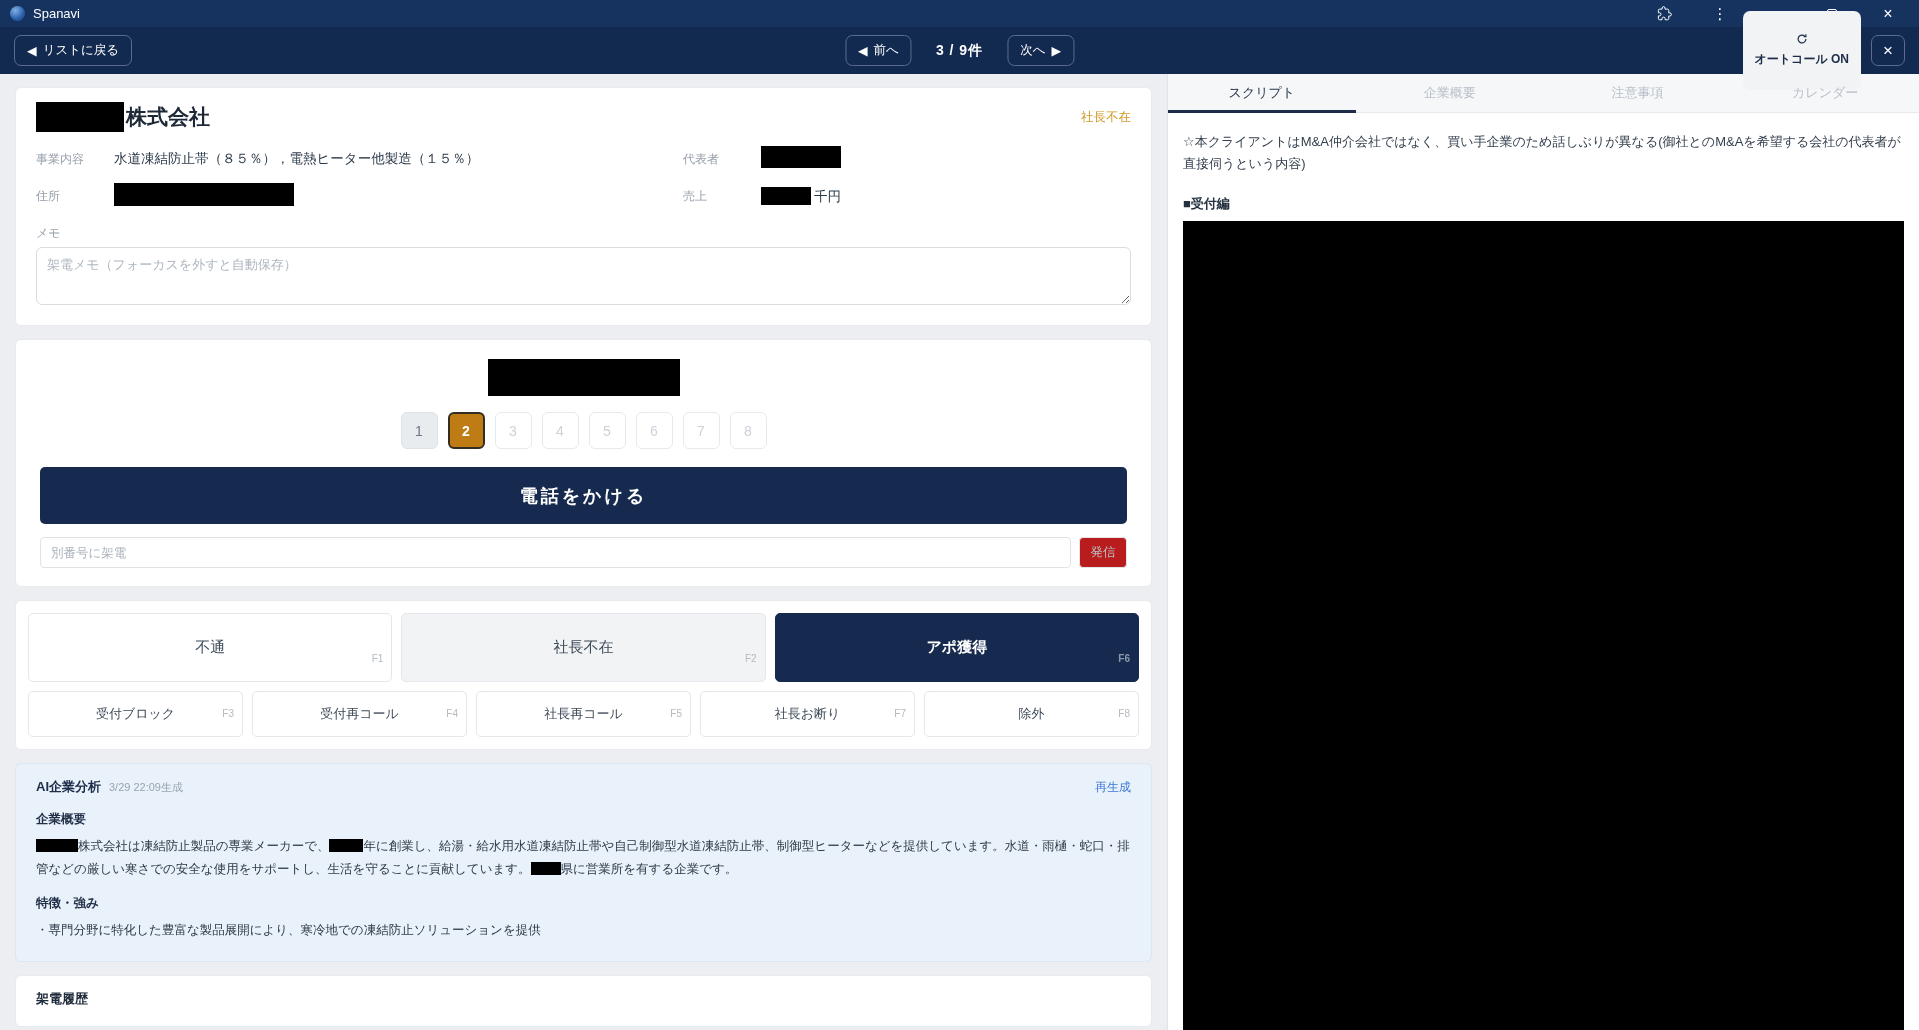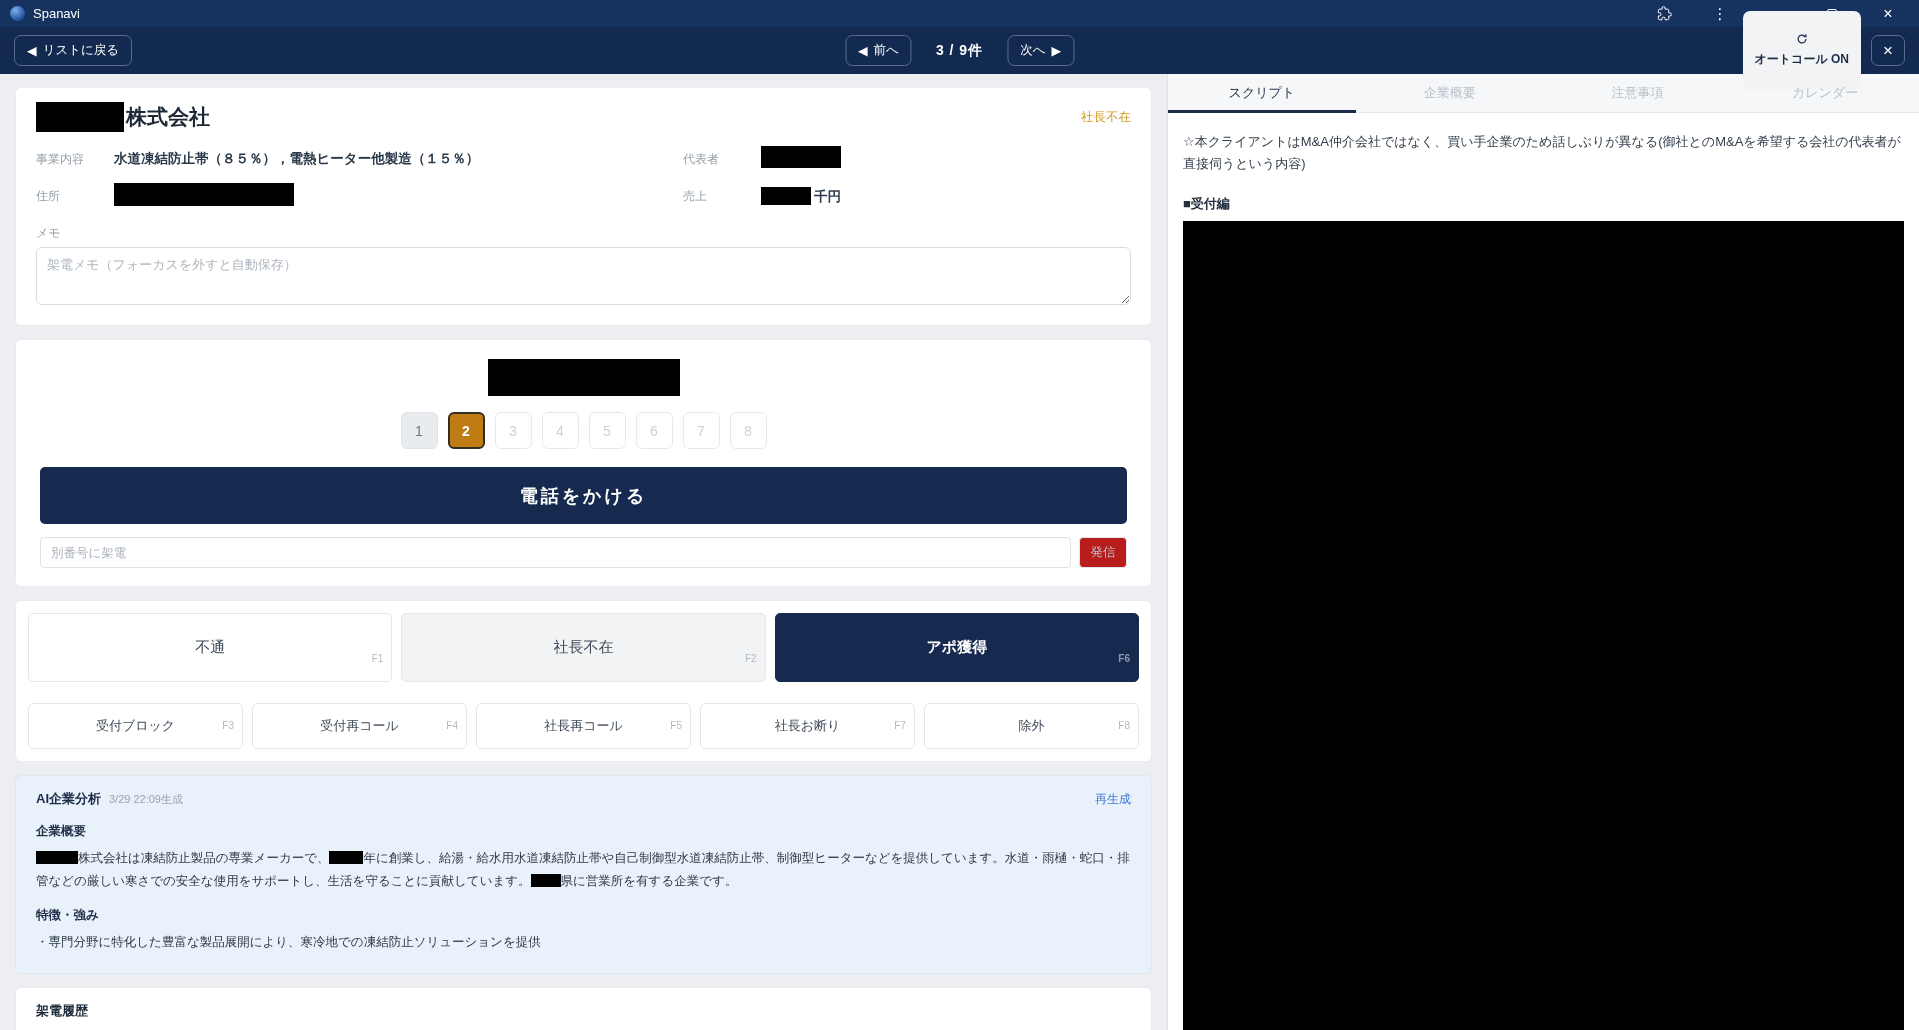--- a/index.html
+++ b/index.html
@@ -33,21 +33,21 @@
 
   
   .company-card { padding:14px 20px 16px 20px; }
   .company-head { display:flex; align-items:center; }
   .redact { background:#000; display:inline-block; }
   .r-name { width:88px; height:30px; margin-right:2px; }
   .company-name { font-size:21px; font-weight:bold; color:#1c2836; }
   .status-badge { margin-left:auto; color:#cf9a25; font-size:12.5px; }
   .fields { display:grid; grid-template-columns:64px minmax(0,1fr) 64px 370px; column-gap:14px; row-gap:11px; margin-top:14px; align-items:center; }
   .f-label { color:#96a0ab; font-size:12px; }
-  .f-value { font-size:13.5px; font-weight:bold; color:#2b3a4a; }
+  .f-value { font-size:13.5px; font-weight:normal; color:#2b3a4a; }
   .r-rep { width:80px; height:22px; }
   .r-addr { width:180px; height:23px; }
   .r-sales { width:50px; height:18px; vertical-align:-4px; margin-right:3px; }
   .memo-label { color:#96a0ab; font-size:12px; margin-top:15px; }
   .memo-area { width:100%; height:58px; margin-top:5px; border:1px solid #d9dde2; border-radius:6px; padding:8px 10px; font-size:13px; font-family:inherit; color:#2c3744; resize:vertical; }
   .memo-area::placeholder { color:#aeb6bf; }
 
   
   .dialer-card { padding:19px 24px 18px 24px; }
   .r-phone { width:192px; height:37px; display:block; margin:0 auto; }
@@ -58,21 +58,21 @@
   .page.disabled { background:#fff; border:1px solid #e7eaed; color:#ccd2d8; cursor:default; }
   .call-btn { margin-top:18px; width:100%; height:57px; background:#16294e; color:#fff; border:none; border-radius:5px; font-size:18px; font-weight:bold; letter-spacing:3px; cursor:pointer; font-family:inherit; }
   .alt-row { display:flex; gap:8px; margin-top:13px; }
   .alt-input { flex:1; height:31px; border:1px solid #dfe3e7; border-radius:4px; padding:0 10px; font-size:12.5px; font-family:inherit; color:#2c3744; }
   .alt-input::placeholder { color:#aab2bc; }
   .dial-btn { width:48px; height:31px; background:#b91c1c; border:1px solid #e2e5e9; border-radius:4px; color:#bac1c8; font-size:12.5px; cursor:default; font-family:inherit; }
 
   
   .status-card { padding:12px; }
   .st-row { display:flex; gap:9px; }
-  .st-row + .st-row { margin-top:21px; }
+  .st-row + .st-row { margin-top:9px; }
   .st-btn { flex:1; position:relative; background:#fff; border:1px solid #e4e7eb; border-radius:5px; color:#3e4a59; display:flex; align-items:center; justify-content:center; cursor:pointer; font-family:inherit; }
   .st-lg { height:69px; font-size:15px; }
   .st-sm { height:46px; font-size:13px; }
   .st-btn .fkey { position:absolute; right:8px; bottom:17px; font-size:10px; color:#b4bac2; }
   .st-btn.muted { background:#f1f3f5; }
   .st-btn.selected { background:#16294e; border-color:#16294e; color:#fff; font-weight:bold; }
   .st-btn.selected .fkey { color:#8b97ad; }
 
   
   .ai-card { background:#e9f1fa; border:1px solid #dbe7f3; padding:14px 20px 18px 20px; }

